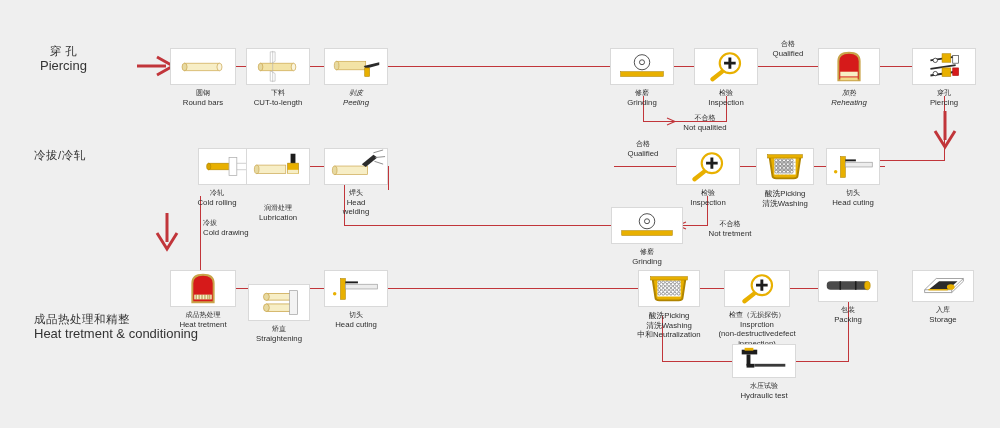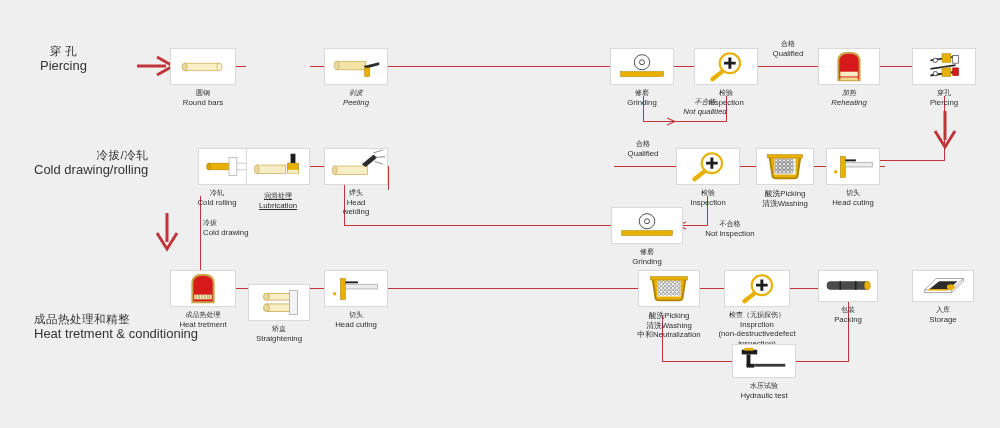--- a/index.html
+++ b/index.html
@@ -131,21 +131,20 @@
     </svg>
   </div>
 
   <div class="sec-label" style="left:40px;top:44px;text-align:center;">
     <div class="sec-cn">穿 孔</div>
     <div class="sec-en">Piercing</div>
   </div>
 
   <div class="sec-label" style="left:34px;top:148px;text-align:right;">
     <div class="sec-cn">冷拔/冷轧</div>
-    <div class="sec-en">Cold drawing/rolling</div>
   </div>
 
   <div class="sec-label" style="left:34px;top:312px;">
     <div class="sec-cn">成品热处理和精整</div>
     <div class="sec-en">Heat tretment &amp; conditioning</div>
   </div>
 
   <div class="node" style="left:170px;top:48px;">
     <div class="box" style="width:66px;height:37px;">
       <span class="icon">
@@ -155,20 +154,38 @@
           <ellipse cx="50" cy="19" rx="2.6" ry="4" fill="#faf4dc" stroke="#c9a44a" stroke-width="0.7"></ellipse>
         </svg>
       </span>
     </div>
     <div class="cap" style="top:41px;">
       <span class="cn">圆钢</span>
       <span class="en">Round bars</span>
     </div>
   </div>
 
+  <div class="node" style="left:246px;top:48px;">
+    <div class="box" style="width:64px;height:37px;">
+      <span class="icon">
+        <svg viewBox="0 0 64 37" preserveAspectRatio="none">
+          <path d="M24 3 L29 3 L29 13 L24 16 Z" fill="#fff" stroke="#b8b8b8" stroke-width="0.7"></path>
+          <path d="M24 23 L29 26 L29 34 L24 34 Z" fill="#fff" stroke="#b8b8b8" stroke-width="0.7"></path>
+          <rect x="14" y="15" width="34" height="8" fill="#f3e3a6" stroke="#c9a44a" stroke-width="0.7"></rect>
+          <ellipse cx="14" cy="19" rx="2.4" ry="4" fill="#e7d9a0" stroke="#c9a44a" stroke-width="0.7"></ellipse>
+          <ellipse cx="48" cy="19" rx="2.4" ry="4" fill="#faf4dc" stroke="#c9a44a" stroke-width="0.7"></ellipse>
+          <path d="M26.5 2 L26.5 35" stroke="#b0b0b0" stroke-width="0.6"></path>
+        </svg>
+      </span>
+    </div>
+    <div class="cap" style="top:41px;">
+      <span class="cn">下料</span>
+      <span class="en">CUT-to-length</span>
+    </div>
+  </div>
 
   <div class="node" style="left:324px;top:48px;">
     <div class="box" style="width:64px;height:37px;">
       <span class="icon">
         <svg viewBox="0 0 64 37" preserveAspectRatio="none">
           <rect x="12" y="13" width="30" height="9" fill="#f3e3a6" stroke="#c9a44a" stroke-width="0.7"></rect>
           <ellipse cx="12" cy="17.5" rx="2.4" ry="4.5" fill="#e7d9a0" stroke="#c9a44a" stroke-width="0.7"></ellipse>
           <path d="M40 18 L56 14 L56 17 L42 21 Z" fill="#2b2b2b"></path>
           <rect x="41" y="20" width="5" height="9" fill="#e8b000" stroke="#b08400" stroke-width="0.6"></rect>
         </svg>
@@ -247,21 +264,21 @@
     <div class="cap" style="top:41px;">
       <span class="cn">穿孔</span>
       <span class="en">Piercing</span>
     </div>
   </div>
 
   <div class="elabel" style="left:758px;top:40px;width:60px;">
     <span class="cn">合格</span>
     <span class="en">Qualified</span>
   </div>
-  <div class="elabel" style="left:655px;top:98px;width:100px;font-style:italic;">
+  <div class="elabel" style="left:655px;top:114px;width:100px;">
     <span class="cn">不合格</span>
     <span class="en">Not qualitied</span>
   </div>
 
   <div class="node" style="left:170px;top:148px;padding-left:28px;">
     <div class="box" style="width:66px;height:37px;">
       <span class="icon">
         <svg viewBox="0 0 66 37" preserveAspectRatio="none">
           <rect x="10" y="15" width="28" height="7" fill="#e8b000" stroke="#b08400" stroke-width="0.6"></rect>
           <rect x="38" y="15" width="18" height="7" fill="#fff" stroke="#b8b8b8" stroke-width="0.7"></rect>
@@ -281,21 +298,21 @@
       <span class="icon">
         <svg viewBox="0 0 64 37" preserveAspectRatio="none">
           <rect x="10" y="17" width="30" height="9" fill="#f7eec6" stroke="#c9a44a" stroke-width="0.7"></rect>
           <ellipse cx="10" cy="21.5" rx="2.4" ry="4.5" fill="#e7d9a0" stroke="#c9a44a" stroke-width="0.7"></ellipse>
           <rect x="45" y="5" width="5" height="10" fill="#1d1d1d"></rect>
           <rect x="42" y="15" width="11" height="11" fill="#e8b000" stroke="#b08400" stroke-width="0.7"></rect>
           <rect x="42" y="22" width="11" height="4" fill="#f7eec6" stroke="none"></rect>
         </svg>
       </span>
     </div>
-    <div class="cap" style="top:44px;text-decoration:underline;">
+    <div class="cap" style="top:56px;">
       <span class="cn">润滑处理</span>
       <span class="en">Lubrication</span>
     </div>
   </div>
 
   <div class="node" style="left:324px;top:148px;">
     <div class="box" style="width:64px;height:37px;">
       <span class="icon">
         <svg viewBox="0 0 64 37" preserveAspectRatio="none">
           <rect x="10" y="18" width="34" height="9" fill="#f7eec6" stroke="#c9a44a" stroke-width="0.7"></rect>
@@ -402,21 +419,21 @@
       <span class="en">Grinding</span>
     </div>
   </div>
 
   <div class="elabel" style="left:614px;top:140px;width:58px;">
     <span class="cn">合格</span>
     <span class="en">Qualified</span>
   </div>
   <div class="elabel" style="left:690px;top:220px;width:80px;">
     <span class="cn">不合格</span>
-    <span class="en">Not inspection</span>
+    <span class="en">Not tretment</span>
   </div>
   <div class="elabel" style="left:203px;top:219px;width:70px;text-align:left;">
     <span class="cn">冷拔</span>
     <span class="en">Cold drawing</span>
   </div>
 
   <div class="node" style="left:170px;top:270px;">
     <div class="box" style="width:66px;height:37px;">
       <span class="icon">
         <svg viewBox="0 0 66 37" preserveAspectRatio="none">

